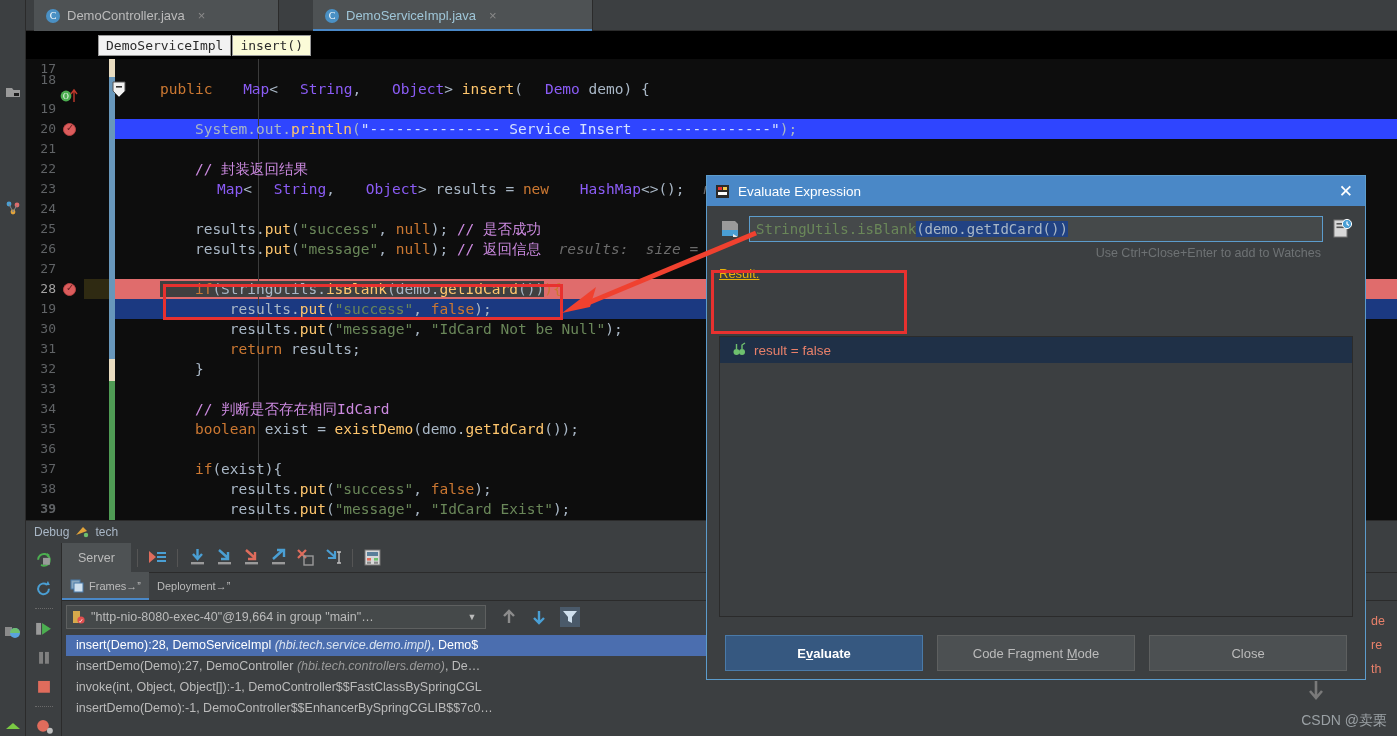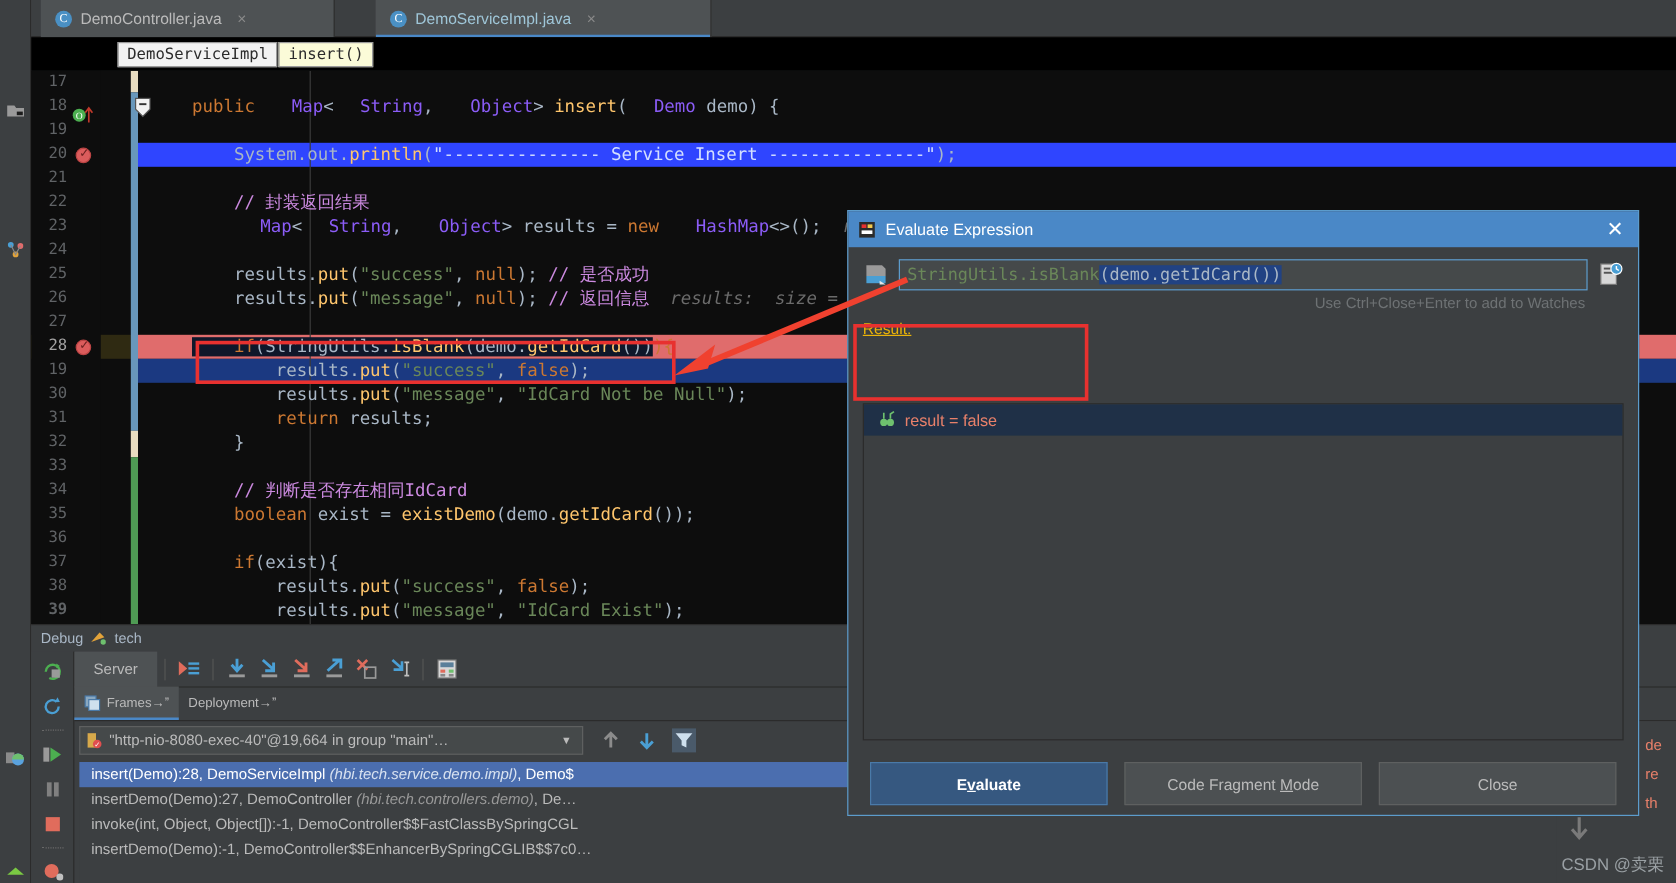--- a/index.html
+++ b/index.html
@@ -244,21 +244,21 @@
 
   <div class="hl-cur-gutter" style="position:absolute;left:0;top:220px;width:83px;height:20px;"></div>
 
   <div class="hl-exec" style="position:absolute;left:89px;top:60px;right:0;height:20px;"></div>
 
   <div class="hl-bp" style="position:absolute;left:89px;top:220px;right:0;height:20px;"></div>
   <div class="hl-exec" style="position:absolute;left:89px;top:240px;right:0;height:20px;opacity:0.95;background:#1c3c88;"></div>
 
   <div class="gutter">
     <div class="gutterline" style="top:0px;">17</div>
-    <div class="gutterline" style="top:20px;">18</div>
+    <div class="gutterline" style="top:11px;">18</div>
     <div class="gutterline" style="top:40px;">19</div>
     <div class="gutterline" style="top:60px;">20</div>
     <div class="gutterline" style="top:80px;">21</div>
     <div class="gutterline" style="top:100px;">22</div>
     <div class="gutterline" style="top:120px;">23</div>
     <div class="gutterline" style="top:140px;">24</div>
     <div class="gutterline" style="top:160px;">25</div>
     <div class="gutterline" style="top:180px;">26</div>
     <div class="gutterline" style="top:200px;">27</div>
     <div class="gutterline cur" style="top:220px;">28</div>
@@ -305,21 +305,21 @@
     <div class="line" style="top:20px;"><span class="kw">public</span> <span class="cls">Map</span>&lt;<span class="cls">String</span>, <span class="cls">Object</span>&gt; <span class="mth">insert</span>(<span class="cls">Demo</span> demo) {</div>
     <div class="line" style="top:40px;"></div>
     <div class="line" style="top:60px;">    System.out.<span class="mth">println</span>(<span style="color:#d4e0ff">"--------------- Service Insert ---------------"</span>);</div>
     <div class="line" style="top:80px;"></div>
     <div class="line" style="top:100px;"><span class="cmt">    // 封装返回结果</span></div>
     <div class="line" style="top:120px;">    <span class="cls">Map</span>&lt;<span class="cls">String</span>, <span class="cls">Object</span>&gt; results = <span class="kw">new</span> <span class="cls">HashMap</span>&lt;&gt;();  <span class="hint">results:  s</span></div>
     <div class="line" style="top:140px;"></div>
     <div class="line" style="top:160px;">    results.<span class="mth">put</span>(<span class="str">"success"</span>, <span class="kw">null</span>); <span class="cmt">// 是否成功</span></div>
     <div class="line" style="top:180px;">    results.<span class="mth">put</span>(<span class="str">"message"</span>, <span class="kw">null</span>); <span class="cmt">// 返回信息</span>  <span class="hint">results:  size =</span></div>
     <div class="line" style="top:200px;"></div>
-    <div class="line" style="top:220px;"><span style="background:#0f172a;">    <span class="kw">if</span>(StringUtils.<span class="mth">isBlank</span>(demo.<span class="mth">getIdCard</span>())</span><span class="kw">){</span></div>
+    <div class="line" style="top:220px;"><span style="background:#404040;">    <span class="kw">if</span>(StringUtils.<span class="mth">isBlank</span>(demo.<span class="mth">getIdCard</span>())</span><span class="kw">){</span></div>
     <div class="line" style="top:240px;">        results.<span class="mth">put</span>(<span class="str">"success"</span>, <span class="kw">false</span>);</div>
     <div class="line" style="top:260px;">        results.<span class="mth">put</span>(<span class="str">"message"</span>, <span class="str">"IdCard Not be Null"</span>);</div>
     <div class="line" style="top:280px;">        <span class="kw">return</span> results;</div>
     <div class="line" style="top:300px;">    }</div>
     <div class="line" style="top:320px;"></div>
     <div class="line" style="top:340px;"><span class="cmt">    // 判断是否存在相同IdCard</span></div>
     <div class="line" style="top:360px;">    <span class="kw">boolean</span> exist = <span class="mth">existDemo</span>(demo.<span class="mth">getIdCard</span>());</div>
     <div class="line" style="top:380px;"></div>
     <div class="line" style="top:400px;">    <span class="kw">if</span>(exist){</div>
     <div class="line" style="top:420px;">        results.<span class="mth">put</span>(<span class="str">"success"</span>, <span class="kw">false</span>);</div>

